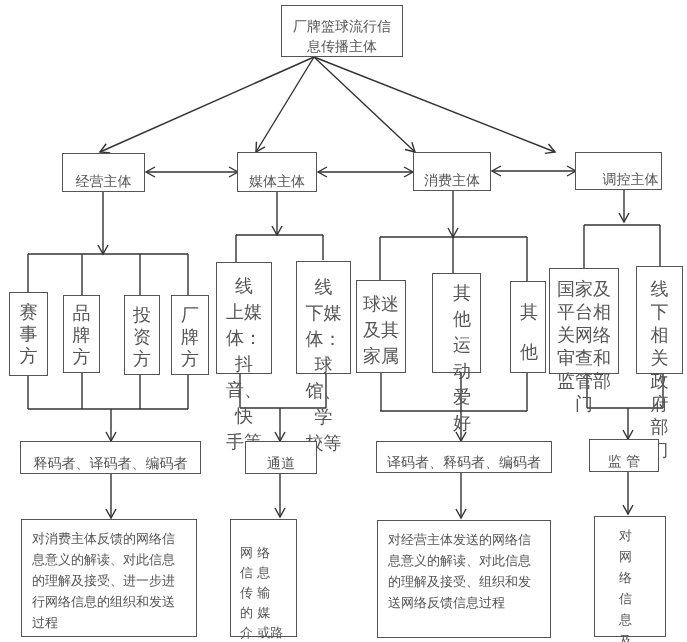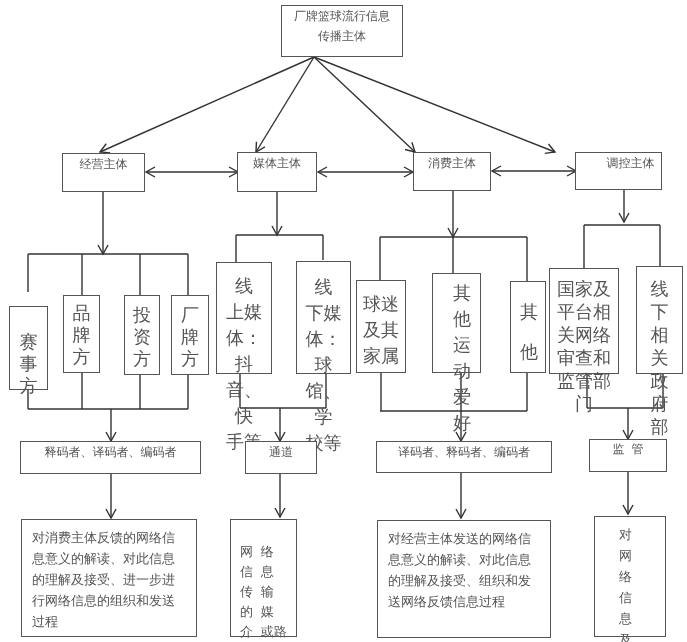--- a/index.html
+++ b/index.html
@@ -1,26 +1,26 @@
 <!DOCTYPE html>
 <html><head>
 <meta charset="utf-8">
 <style>
   html, body { margin:0; padding:0; background:#ffffff; }
   body { width:687px; height:642px; position:relative; overflow:hidden;
          font-family:"DejaVu Serif", "Liberation Serif", serif; color:#444; }
   #wires { position:absolute; left:0; top:0; width:687px; height:642px; }
   .box { position:absolute; box-sizing:border-box; border:1.5px solid #555; background:#fff;
-         display:flex; align-items:flex-start; justify-content:center; text-align:center;
-         font-size:12px; line-height:20px; color:#555; }
+         display:flex; align-items:flex-end; justify-content:center; text-align:center;
+         font-size:14px; line-height:20px; color:#555; }
   .vbox { padding:8px 4px; align-items:flex-start; line-height:26px; font-size:18px; }
   .vbox span { display:block; width:100%; word-break:break-all; }
   .para { align-items:flex-start; justify-content:flex-start; text-align:left;
           padding:8px 8px; font-size:13px; line-height:21px; }
-  .para span { display:block; word-break:break-all;font-family:Liberation Mono, monospace; }
+  .para span { display:block; word-break:break-all; }
 </style>
 </head>
 <body>
 
 <svg id="wires" viewBox="0 0 687 642">
   <defs>
     <marker id="arr" markerWidth="12" markerHeight="12" refX="10" refY="6" orient="auto" markerUnits="userSpaceOnUse">
       <path d="M1,1 L10,6 L1,11" fill="none" stroke="#333" stroke-width="1.4"></path>
     </marker>
     <marker id="arrs" markerWidth="12" markerHeight="12" refX="2" refY="6" orient="auto" markerUnits="userSpaceOnUse">
@@ -96,21 +96,21 @@
 <div class="box" style="left:237px;top:152px;width:80px;height:40px;">
   <span>媒体主体</span>
 </div>
 <div class="box" style="left:413px;top:152px;width:78px;height:39px;">
   <span>消费主体</span>
 </div>
 <div class="box" style="left:575px;top:152px;width:87px;height:38px;padding-left:24px;">
   <span>调控主体</span>
 </div>
 
-<div class="box vbox" style="left:9px;top:306px;width:39px;height:84px;padding:24px 6px;line-height:22px;">
+<div class="box vbox" style="left:9px;top:292px;width:39px;height:84px;padding:8px 6px;line-height:22px;">
   <span>赛事方</span>
 </div>
 <div class="box vbox" style="left:63px;top:295px;width:37px;height:78px;padding:6px 6px;line-height:22px;justify-content:flex-end;">
   <span>品牌方</span>
 </div>
 <div class="box vbox" style="left:124px;top:295px;width:36px;height:80px;padding:8px 6px;line-height:22px;">
   <span>投资方</span>
 </div>
 <div class="box vbox" style="left:171px;top:295px;width:38px;height:80px;padding:8px 6px;line-height:22px;">
   <span>厂牌方</span>
@@ -142,21 +142,21 @@
 
 <div class="box" style="left:20px;top:441px;width:181px;height:33px;">
   <span>释码者、译码者、编码者</span>
 </div>
 <div class="box" style="left:245px;top:441px;width:72px;height:33px;">
   <span>通道</span>
 </div>
 <div class="box" style="left:376px;top:441px;width:176px;height:32px;">
   <span>译码者、释码者、编码者</span>
 </div>
-<div class="box" style="left:589px;top:439px;width:78px;height:33px;font-family:Liberation Mono, monospace;">
+<div class="box" style="left:589px;top:439px;width:70px;height:33px;">
   <span>监 管</span>
 </div>
 
 <div class="box para" style="left:21px;top:519px;width:176px;height:118px;padding:8px 10px;">
   <span>对消费主体反馈的网络信息意义的解读、对此信息的理解及接受、进一步进行网络信息的组织和发送过程</span>
 </div>
 <div class="box para" style="left:230px;top:519px;width:67px;height:118px;padding:23px 9px;line-height:20px;">
   <span>网 络 信 息 传 输 的 媒 介 或路径</span>
 </div>
 <div class="box para" style="left:377px;top:520px;width:174px;height:118px;padding:8px 10px;">

